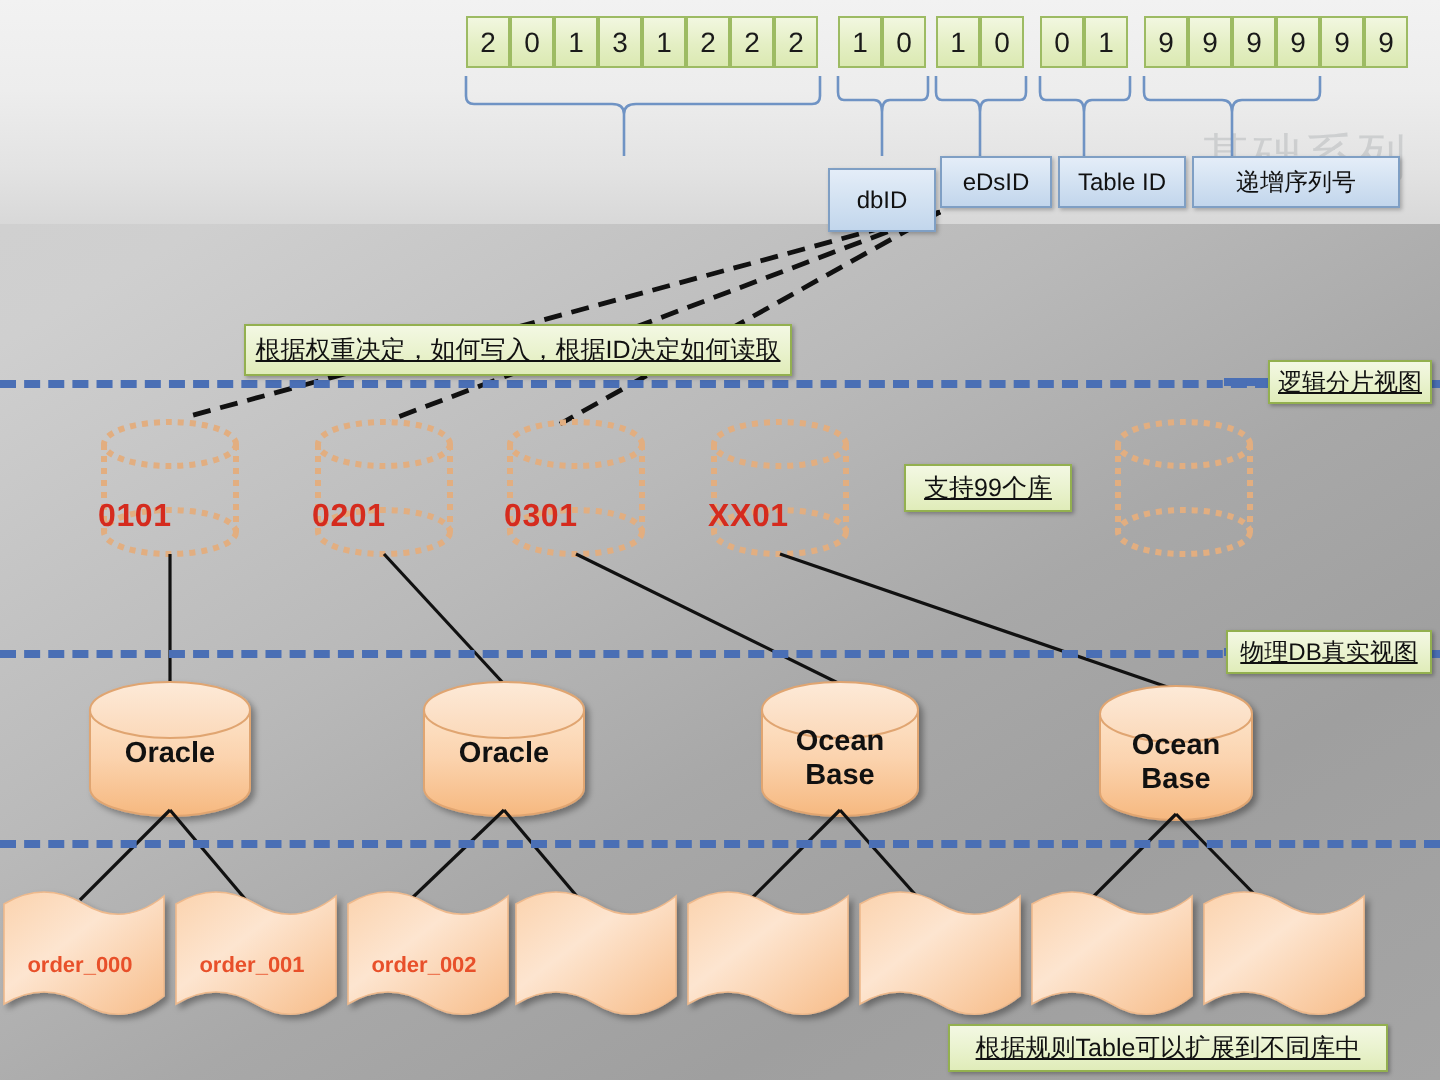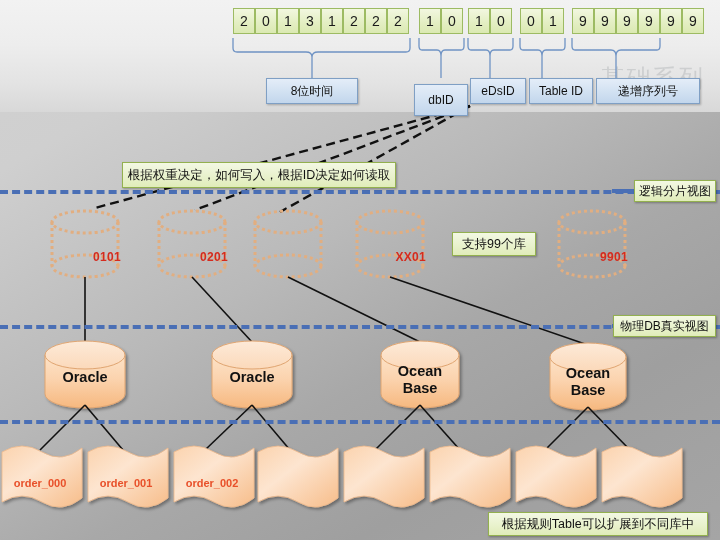--- a/index.html
+++ b/index.html
@@ -38,31 +38,32 @@
   }
   
   .greenbox{
     position:absolute;box-sizing:border-box;
     border:1px solid #93b04f;
     background:linear-gradient(180deg,#f3f8e3 0%,#e9f2cd 55%,#e0ecb9 100%);
     color:#111;font-size:12.5px;text-align:center;
     display:flex;align-items:center;justify-content:center;
     box-shadow:1px 1px 2px rgba(0,0,0,.3);
     white-space:nowrap;
+    text-decoration:underline;
   }
   
   .divider{
     position:absolute;height:0;left:0;width:720px;
     border-top:4px dashed #4a6fb5;
   }
   
   .logcyl{position:absolute;width:72px;height:72px;}
   .logcyl .lbl{
-    position:absolute;left:0;top:38px;width:72px;text-align:right;
-    color:#d52b1e;font-size:12px;font-weight:bold;letter-spacing:.3px;
+    position:absolute;left:0;top:38px;width:72px;text-align:left;
+    color:#d52b1e;font-size:16px;font-weight:bold;letter-spacing:.3px;
   }
   
   .phycyl{position:absolute;width:84px;height:68px;}
   .phycyl .lbl{
     position:absolute;left:0;top:14px;width:84px;text-align:center;
     color:#111;font-size:14.5px;font-weight:bold;line-height:16px;
   }
   .phycyl .lbl.two{top:8px;}
   
   .flag{position:absolute;width:84px;height:84px;}
@@ -231,48 +232,47 @@
   <div class="digit" style="left:520px">0</div>
   <div class="digit" style="left:542px">1</div>
 
   <div class="digit" style="left:572px">9</div>
   <div class="digit" style="left:594px">9</div>
   <div class="digit" style="left:616px">9</div>
   <div class="digit" style="left:638px">9</div>
   <div class="digit" style="left:660px">9</div>
   <div class="digit" style="left:682px">9</div>
 
-  <div class="bluebox" style="left:266px;top:78px;width:92px;height:26px">8位时间</div>
   <div class="bluebox" style="left:414px;top:84px;width:54px;height:32px">dbID</div>
   <div class="bluebox" style="left:470px;top:78px;width:56px;height:26px">eDsID</div>
   <div class="bluebox" style="left:529px;top:78px;width:64px;height:26px">Table ID</div>
   <div class="bluebox" style="left:596px;top:78px;width:104px;height:26px">递增序列号</div>
 
   <div class="divider" style="top:190px"></div>
   <div class="divider" style="top:325px"></div>
   <div class="divider" style="top:420px"></div>
 
   <div class="greenbox" style="left:613px;top:315px;width:103px;height:22px;font-size:12px">物理DB真实视图</div>
   <div class="greenbox" style="left:634px;top:180px;width:82px;height:22px;font-size:12px">逻辑分片视图</div>
 
   <div class="greenbox" style="left:122px;top:162px;width:274px;height:26px">根据权重决定，如何写入，根据ID决定如何读取</div>
   <div class="greenbox" style="left:452px;top:232px;width:84px;height:24px">支持99个库</div>
-  <div class="greenbox" style="left:488px;top:512px;width:220px;height:24px">根据规则Table可以扩展到不同库中</div>
+  <div class="greenbox" style="left:474px;top:512px;width:220px;height:24px">根据规则Table可以扩展到不同库中</div>
 
   <div class="logcyl" style="left:49px;top:212px">
     <span class="lbl">0101</span>
   </div>
   <div class="logcyl" style="left:156px;top:212px">
     <span class="lbl">0201</span>
   </div>
+  <div class="logcyl" style="left:252px;top:212px">
+    <span class="lbl">0301</span>
+  </div>
   <div class="logcyl" style="left:354px;top:212px">
     <span class="lbl">XX01</span>
-  </div>
-  <div class="logcyl" style="left:556px;top:212px">
-    <span class="lbl">9901</span>
   </div>
 
   <div class="phycyl" style="left:43px;top:355px">
     <span class="lbl">Oracle</span>
   </div>
   <div class="phycyl" style="left:210px;top:355px">
     <span class="lbl">Oracle</span>
   </div>
   <div class="phycyl" style="left:378px;top:355px">
     <span class="lbl two">Ocean</span>

